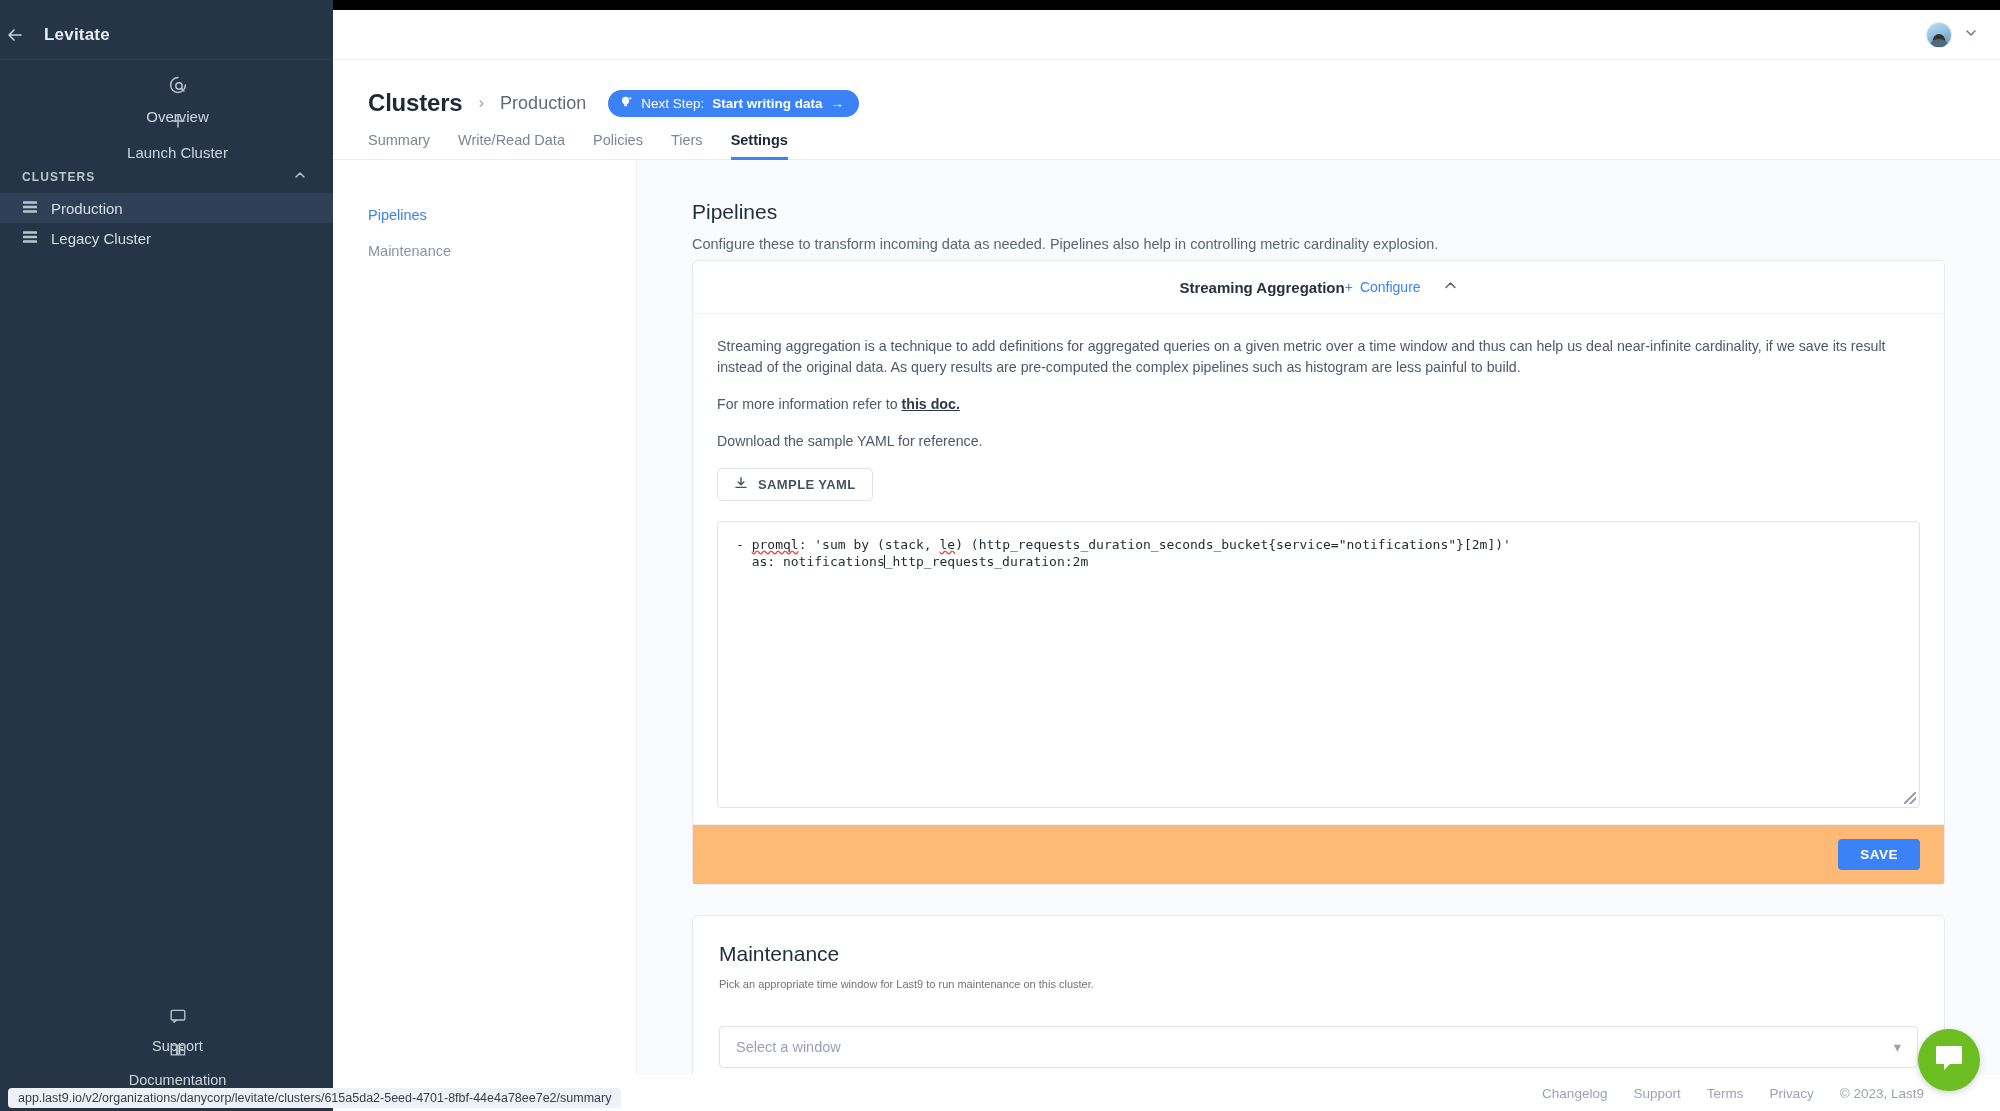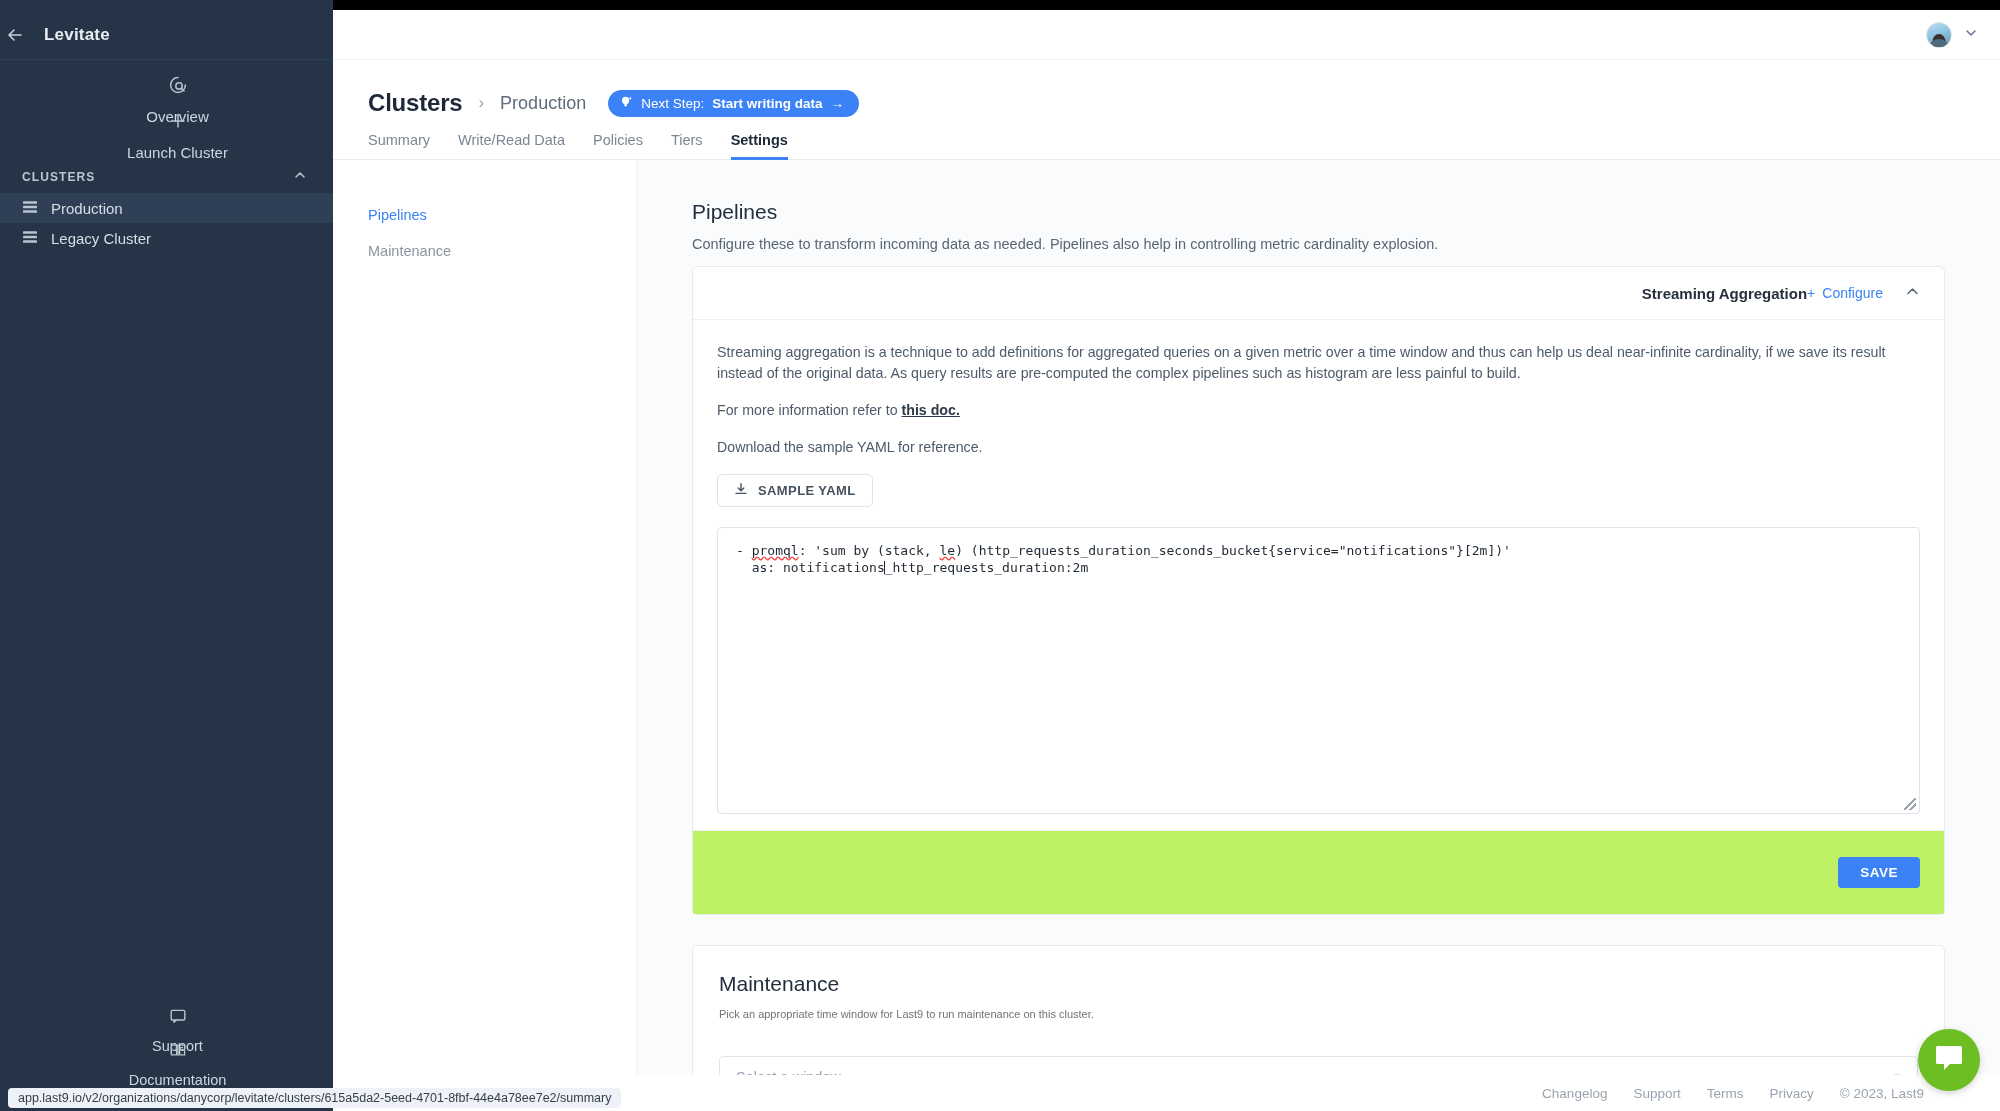--- a/index.html
+++ b/index.html
@@ -129,27 +129,27 @@
   .subnav-item { font-size: 14.5px; color: #8a95a1; margin-bottom: 20px; cursor: pointer; }
   .subnav-item.active { color: #3b82f6; }
 
   .panel {
     flex: 1; background: #fafbfc;
     border-left: 1px solid #eef1f4;
     padding: 40px 55px 0 55px;
     overflow: hidden;
   }
   .panel h2 { font-size: 21px; font-weight: normal; color: #222f3f; margin-bottom: 12px; }
-  .panel .sub { font-size: 14.5px; color: #596675; margin-bottom: 14px; }
+  .panel .sub { font-size: 14.5px; color: #596675; margin-bottom: 8px; }
 
   .card {
     background: #ffffff; border: 1px solid #e6eaee; border-radius: 6px;
   }
   .card-head {
-    display: flex; align-items: center; justify-content: flex-end;
+    display: flex; align-items: center; justify-content: center;
     padding: 17px 24px; border-bottom: 1px solid #edf0f3;
   }
   .card-head .title { font-size: 15px; font-weight: bold; color: #27303c; }
   .head-right { display: flex; align-items: center; gap: 22px; }
   .configure { color: #3b82f6; font-size: 14px; display: flex; align-items: center; gap: 7px; cursor: pointer; }
   .chev { color: #5b6776; font-size: 13px; cursor: pointer; }
 
   .card-body { padding: 22px 24px 0 24px; }
   .para { font-size: 14.2px; color: #4d5a6a; line-height: 21px; margin-bottom: 16px; }
   .para a { color: #2d3a4a; text-decoration: underline; font-weight: bold; }
@@ -176,22 +176,22 @@
     background: #1f2933; vertical-align: -2px; margin: 0 -0.5px;
   }
   .resize-handle {
     position: absolute; right: 3px; bottom: 3px;
     width: 12px; height: 12px;
     background:
       linear-gradient(135deg, transparent 45%, #9aa5b1 45%, #9aa5b1 55%, transparent 55%),
       linear-gradient(135deg, transparent 70%, #9aa5b1 70%, #9aa5b1 80%, transparent 80%);
   }
   .card-foot {
-    background: #bef264; border-top: 1px solid #edf0f3;
-    margin-top: 16px; padding: 26px 24px;
+    background: #fdba74; border-top: 1px solid #edf0f3;
+    margin-top: 16px; padding: 14px 24px;
     display: flex; justify-content: flex-end;
   }
   .save-btn {
     background: #3b82f6; color: #ffffff; border: none; border-radius: 4px;
     height: 31px; padding: 0 22px; font-size: 13.5px; font-weight: bold;
     letter-spacing: .5px; cursor: pointer;
   }
 
   .maint {
     background: #ffffff; border: 1px solid #e6eaee; border-radius: 6px;

